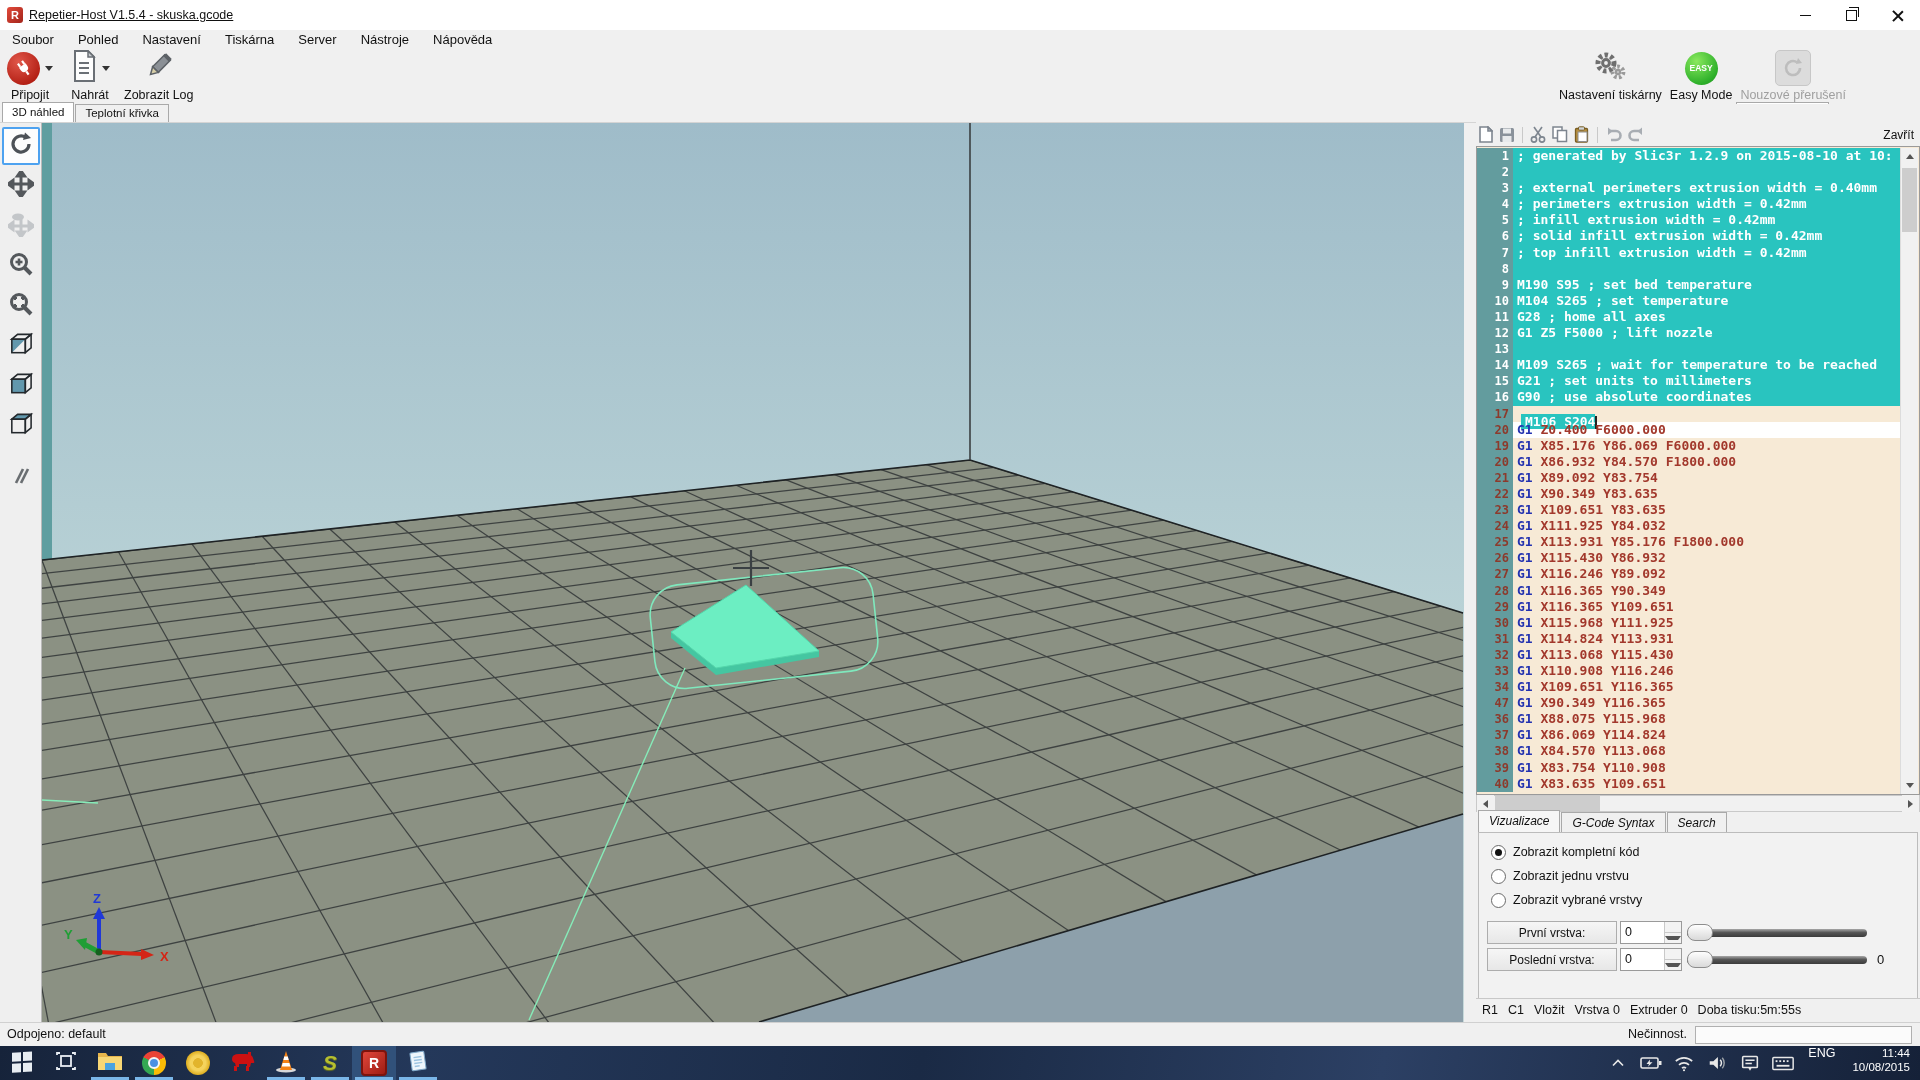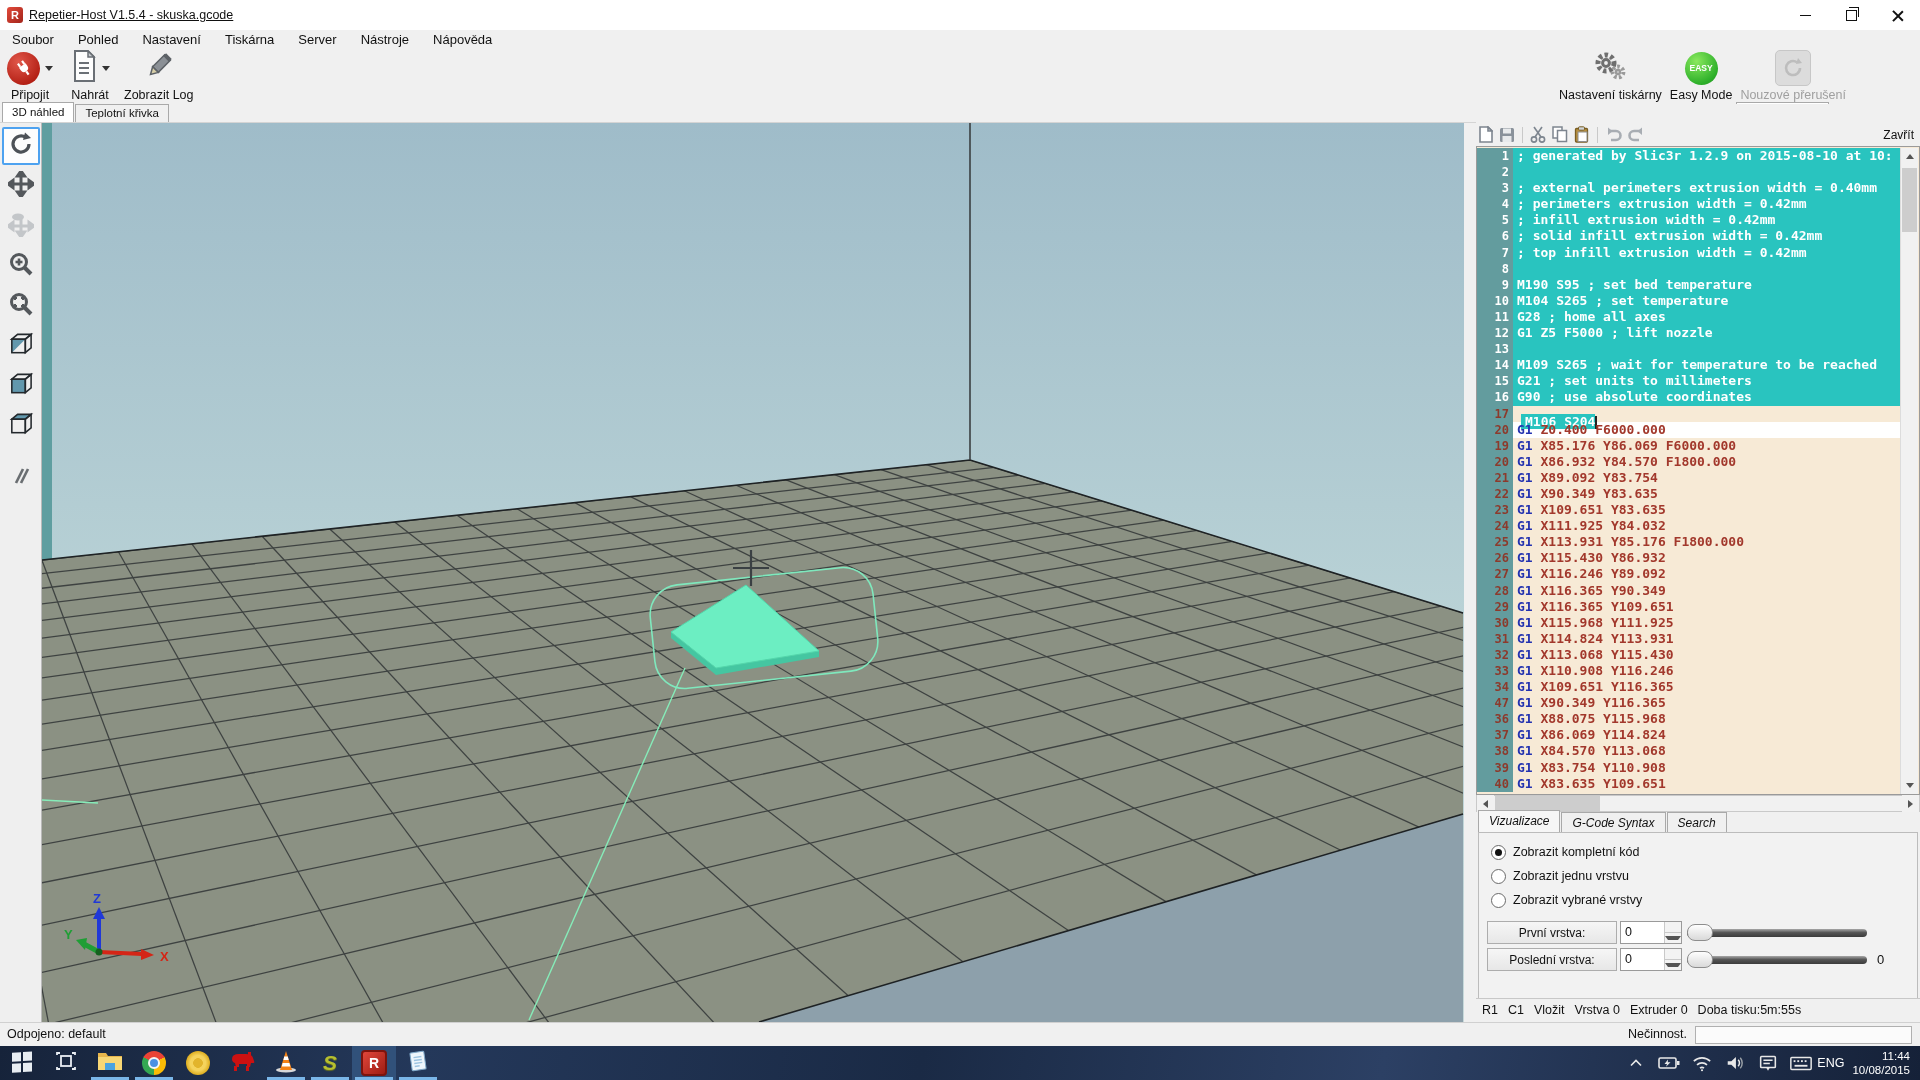--- a/index.html
+++ b/index.html
@@ -115,21 +115,21 @@
   #status-left{position:absolute;left:7px;top:4px;}
   #status-activity{position:absolute;left:1628px;top:4px;}
   #status-progress{position:absolute;left:1695px;top:3px;width:215px;height:16px;border:1px solid #b0b0b0;background:#fbfbfb;}
 
   
   #taskbar{left:0;top:1046px;width:1920px;height:34px;
     background:linear-gradient(100deg,#16233a,#24385a 22%,#1a2a45 48%,#2c4064 72%,#152138);display:flex;align-items:stretch;}
   .task-cell{width:44px;display:flex;align-items:center;justify-content:center;position:relative;}
   .task-cell.active{background:#31517a;}
   .task-cell .runbar{position:absolute;left:3px;right:3px;bottom:0;height:3px;background:#7ab6e8;}
-  #tray{margin-left:auto;display:flex;align-items:center;padding-right:10px;}
+  #tray{margin-left:auto;display:flex;gap:9px;padding-right:10px;}
   .tray-ic{display:flex;align-items:center;justify-content:center;width:24px;height:24px;}
   #tray-lang{color:#fff;font-size:12.5px;padding:0 4px;}
   #tray-clock{color:#fff;font-size:11.5px;text-align:right;line-height:14px;padding-left:4px;}
   .sapp{font-size:21px;font-weight:900;font-style:italic;color:#b6bf2f;transform:rotate(-8deg);text-shadow:0 1px 1px #6d741c;}
   .rh-cube{width:26px;height:26px;border-radius:4px;background:linear-gradient(135deg,#e0463a,#9e1d14);border:2px solid #7d130c;
            color:#fff;font-weight:bold;font-size:14px;display:flex;align-items:center;justify-content:center;box-sizing:border-box;}
   .chrome-ic{width:24px;height:24px;border-radius:50%;background:conic-gradient(from 60deg,#fbbc05 0 120deg,#34a853 120deg 240deg,#ea4335 240deg 360deg);position:relative;}
   .chrome-ic:after{content:"";position:absolute;left:6px;top:6px;width:12px;height:12px;border-radius:50%;background:#4a90e2;border:2px solid #f4f6f5;box-sizing:border-box;}
   .gold-ic{width:24px;height:24px;border-radius:50%;background:radial-gradient(circle at 50% 50%,#e2b42c 0 27%,#f5d35c 30% 45%,#d9a614 75%,#b57f08);}
 </style>

